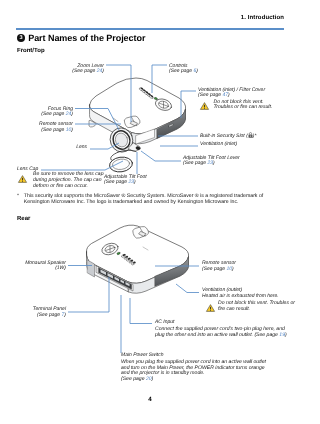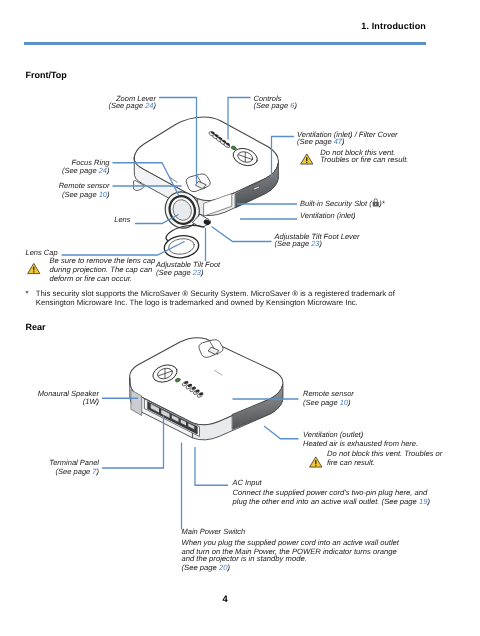--- a/index.html
+++ b/index.html
@@ -35,20 +35,24 @@
   .lead{stroke:#5b8fc9;stroke-width:0.85;fill:none;}
 </style>
 </head>
 <body>
 
 <div class="page">
 
   <div class="chapter">1. Introduction</div>
   <div class="headrule"></div>
 
+  <div class="title-row">
+    <span class="bullet">3</span>
+    <span class="title-text">Part Names of the Projector</span>
+  </div>
 
   <div class="sec-label" style="top:48px">Front/Top</div>
   <div class="sec-label" style="top:216px">Rear</div>
 
   <svg class="abs" style="left:0;top:0" width="300" height="424">
     <defs>
         <linearGradient id="vgr2" x1="0" y1="0" x2="0.2" y2="1">
           <stop offset="0" stop-color="#9a9da0"></stop>
           <stop offset="1" stop-color="#4a4d50"></stop>
         </linearGradient>

